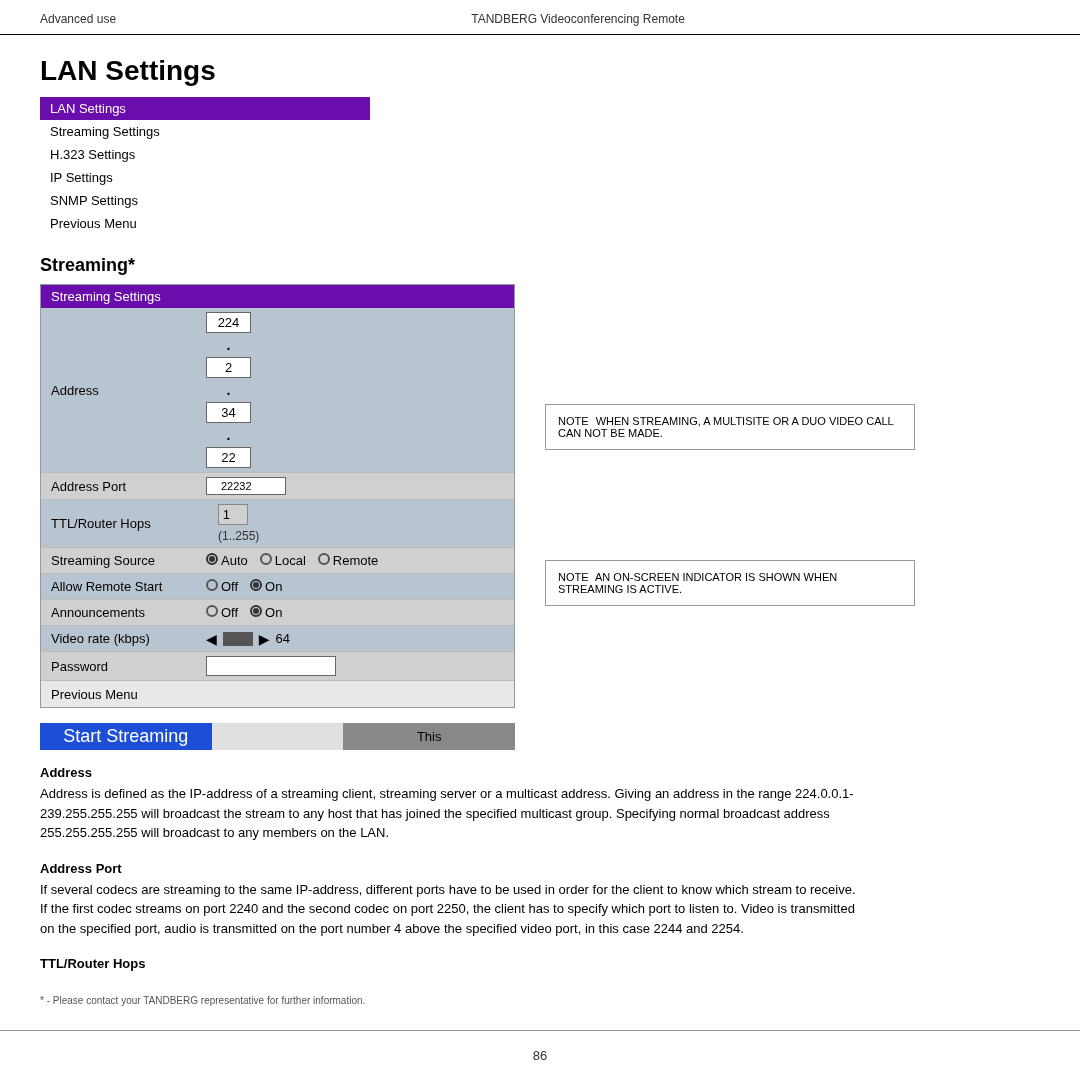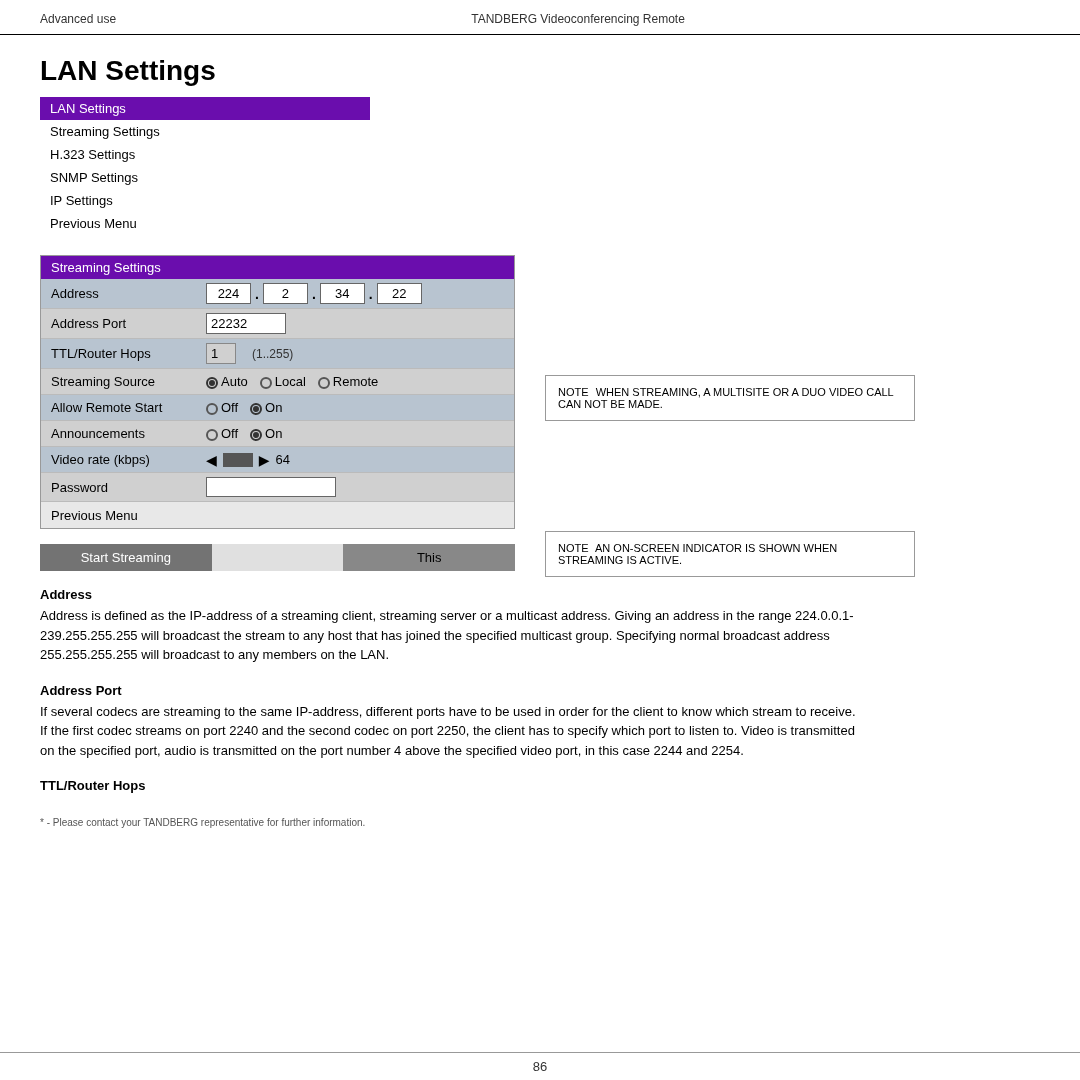--- a/index.html
+++ b/index.html
@@ -104,20 +104,21 @@
       width: 155px;
       font-size: 13px;
       flex-shrink: 0;
     }
 
     .row-value {
       display: flex;
       align-items: center;
       gap: 4px;
       font-size: 13px;
+      flex-direction: column;
     }
 
     
     .addr-box {
       background: #fff;
       border: 1px solid #666;
       padding: 2px 4px;
       font-size: 13px;
       width: 45px;
       text-align: center;
@@ -125,22 +126,22 @@
 
     .addr-sep {
       font-weight: bold;
       font-size: 14px;
     }
 
     
     .port-box {
       background: #fff;
       border: 1px solid #666;
-      padding: 2px 4px;
-      font-size: 13px;
+      padding: 2px 14px;
+      font-size: 11px;
       width: 80px;
     }
 
     
     .ttl-box {
       background: #d0d0d0;
       border: 1px solid #888;
       padding: 2px 4px;
       font-size: 13px;
       width: 30px;
@@ -154,21 +155,21 @@
 
     
     .radio-group {
       display: flex;
       align-items: center;
       gap: 12px;
     }
 
     .radio-label {
       display: flex;
-      align-items: flex-end;
+      align-items: flex-start;
       gap: 3px;
       font-size: 13px;
       cursor: pointer;
     }
 
     .radio-btn {
       width: 12px;
       height: 12px;
       border-radius: 50%;
       border: 2px solid #555;
@@ -252,24 +253,24 @@
     }
 
     
     .bottom-buttons {
       display: flex;
       width: 475px;
       margin-bottom: 15px;
     }
 
     .btn-start {
-      background: #737373;
+      background: #1d4ed8;
       color: #fff;
       padding: 1px 20px;
-      font-size: 13px;
+      font-size: 18px;
       border: none;
       cursor: pointer;
       flex: 1;
     }
 
     .btn-back {
       background: #888;
       color: #000;
       padding: 6px 20px;
       font-size: 13px;
@@ -298,21 +299,21 @@
 
     .footnote {
       font-size: 10px;
       color: #555;
       margin-top: 24px;
     }
 
     
     .footer {
       border-top: 1px solid #999;
-      padding: 6px 40px;
+      padding: 17px 40px;
       text-align: center;
       font-size: 13px;
       color: #333;
     }
 
     .relative-wrapper {
       position: relative;
     }
   </style>
 </head>
@@ -327,27 +328,28 @@
   </div>
 
   <div class="main-content">
 
     <h1 class="page-title">LAN Settings</h1>
 
     <div class="nav-menu">
       <div class="nav-item active">LAN  Settings</div>
       <div class="nav-item">Streaming  Settings</div>
       <div class="nav-item">H.323  Settings</div>
+      <div class="nav-item">IP  Settings</div>
       <div class="nav-item">SNMP  Settings</div>
-      <div class="nav-item">IP  Settings</div>
       <div class="nav-item">Previous  Menu</div>
     </div>
 
     <div class="relative-wrapper">
 
+      <h2 class="section-title">Streaming*</h2>
 
       <div style="display:flex; gap: 30px; align-items: flex-start;">
 
         <div style="flex-shrink:0;">
           <div class="settings-panel">
             <div class="settings-header">Streaming Settings</div>
 
             <div class="settings-row highlight">
               <div class="row-label">Address</div>
               <div class="row-value">

